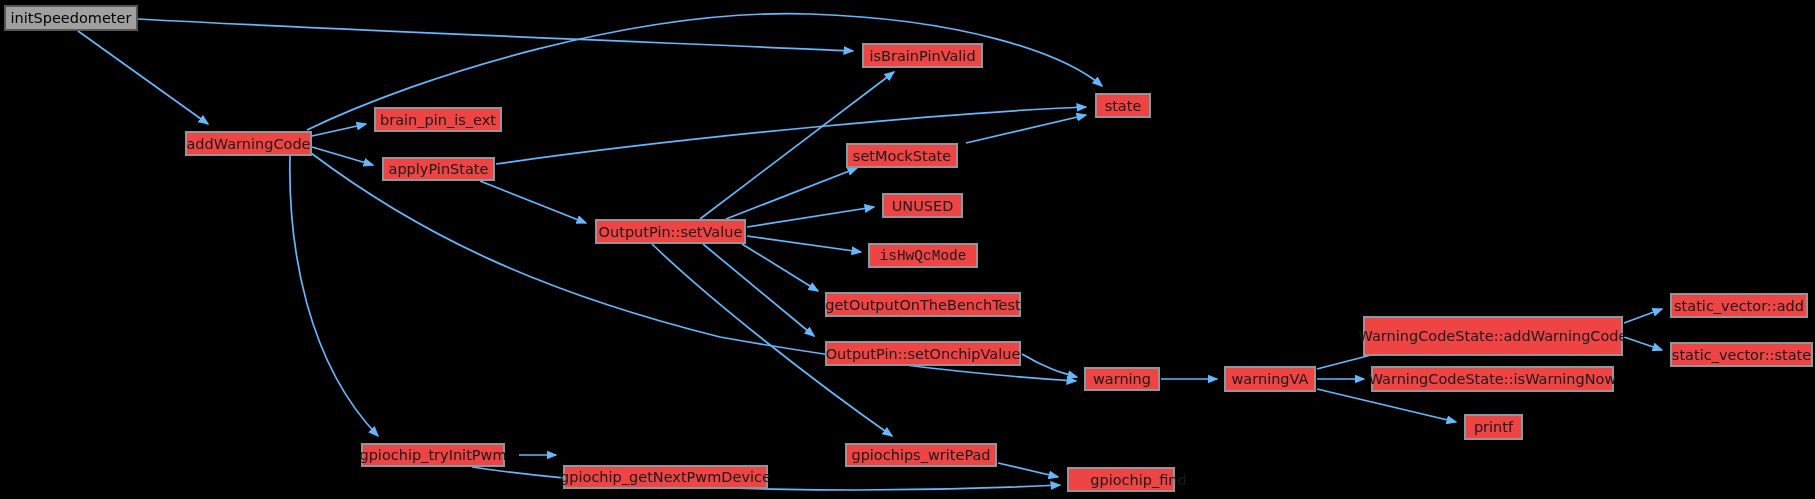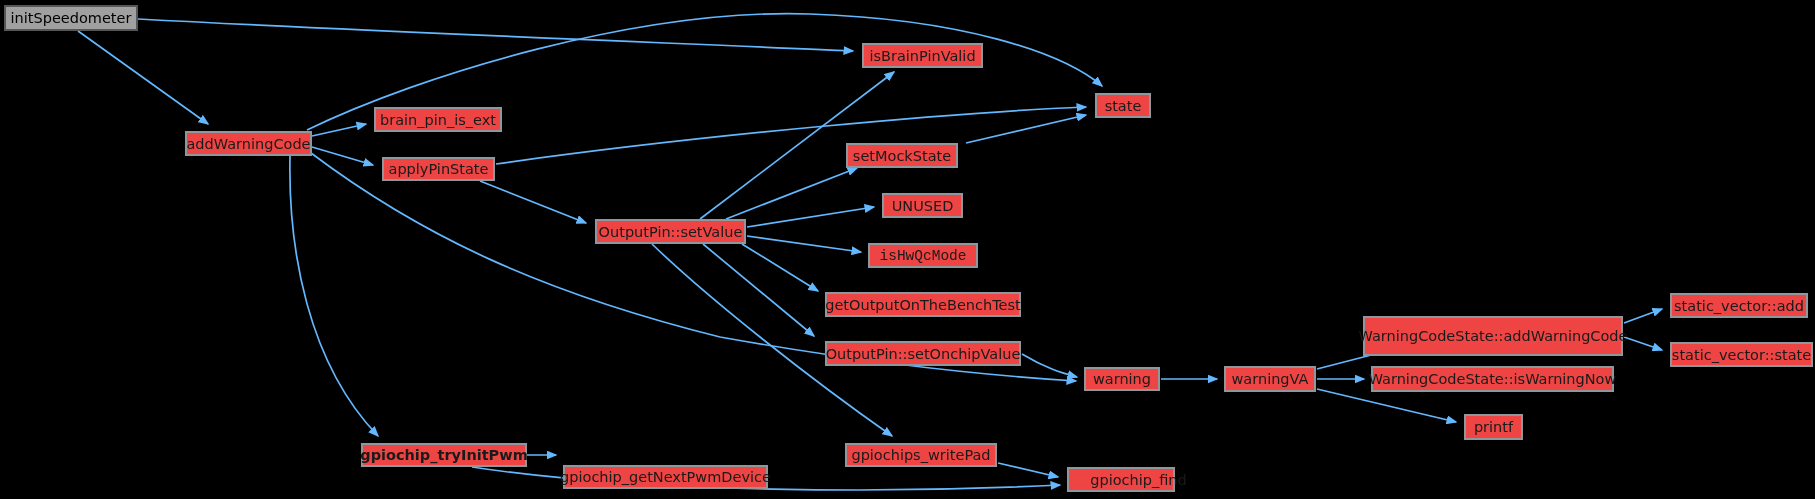--- a/index.html
+++ b/index.html
@@ -84,18 +84,18 @@
       <div class="node" style="left: 868px; top: 243px; width: 110px; height: 25px; font-family: Liberation Mono, monospace;">isHwQcMode</div>
       <div class="node" style="left: 825px; top: 292px; width: 196px; height: 25px;">getOutputOnTheBenchTest</div>
       <div class="node" style="left: 825px; top: 341px; width: 196px; height: 25px;">OutputPin::setOnchipValue</div>
       <div class="node" style="left: 1084px; top: 367px; width: 76px; height: 24px;">warning</div>
       <div class="node" style="left: 1224px; top: 366px; width: 92px; height: 26px;">warningVA</div>
       <div class="node" style="left: 1363px; top: 316px; width: 260px; height: 40px;">WarningCodeState::addWarningCode</div>
       <div class="node" style="left: 1371px; top: 366px; width: 243px; height: 26px;">WarningCodeState::isWarningNow</div>
       <div class="node" style="left: 1670px; top: 293px; width: 138px; height: 25px;">static_vector::add</div>
       <div class="node" style="left: 1670px; top: 342px; width: 143px; height: 25px;">static_vector::state</div>
       <div class="node" style="left: 1464px; top: 414px; width: 59px; height: 26px;">printf</div>
-      <div class="node" style="left: 361px; top: 443px; width: 166px; height: 24px; font-weight: bold;">gpiochip_tryInitPwm</div>
+      <div class="node" style="left: 361px; top: 443px; width: 144px; height: 24px;">gpiochip_tryInitPwm</div>
       <div class="node" style="left: 563px; top: 465px; width: 205px; height: 24px;">gpiochip_getNextPwmDevice</div>
       <div class="node" style="left: 845px; top: 443px; width: 152px; height: 24px;">gpiochips_writePad</div>
       <div class="node" style="left: 1067px; top: 467px; width: 108px; height: 25px; padding-left: 35px;">gpiochip_find</div>
     </div>
 </div>
 
 </body></html>

